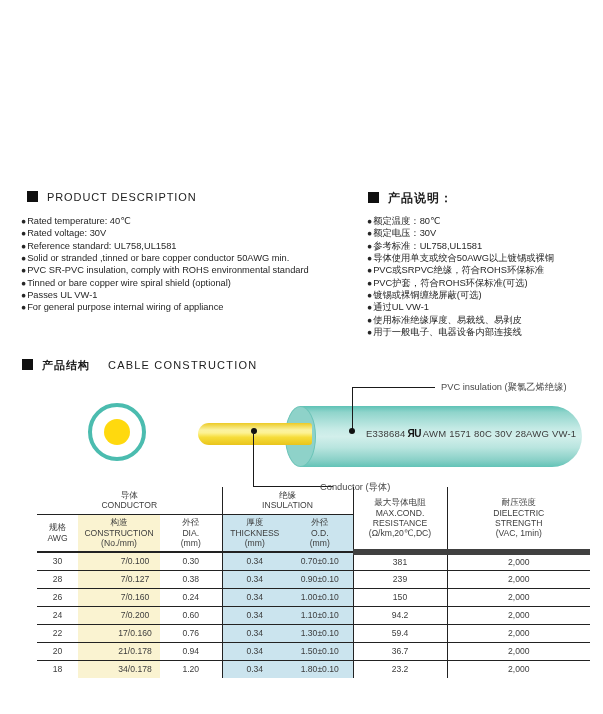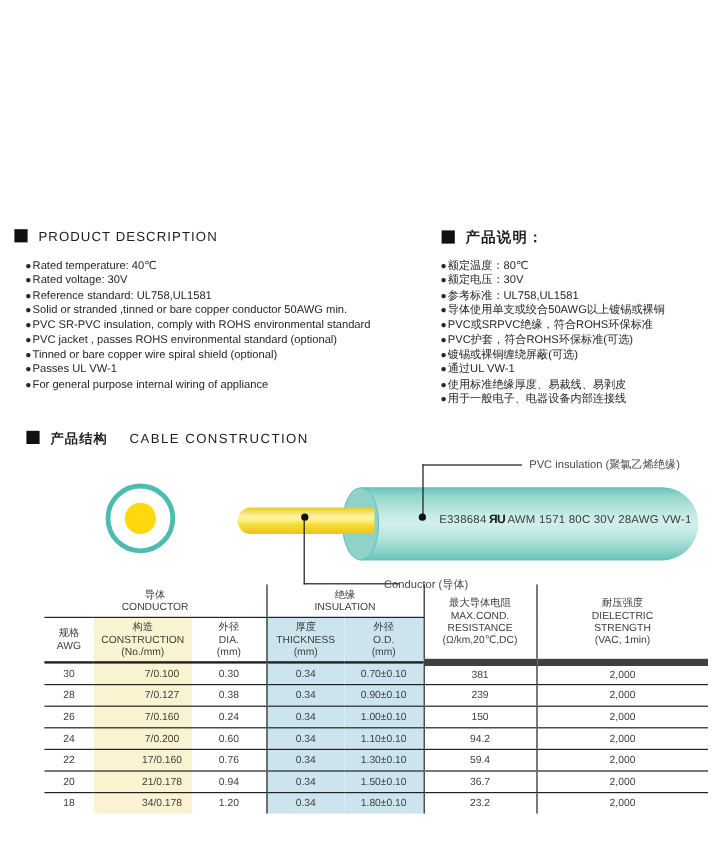--- a/index.html
+++ b/index.html
@@ -59,35 +59,34 @@
   .bg-b { background:var(--table-blue,#cbe4ee);margin-top:34px; }
   tbody td:nth-child(2) { background:var(--table-yellow,#faf3d1);padding-left:32px; }
   tbody td:nth-child(4), tbody td:nth-child(5) { background:var(--table-blue,#cbe4ee); }
   tbody td:nth-child(4), tbody td:nth-child(6), tbody td:nth-child(7) { border-left:1.5px solid #222; }
 </style>
 </head>
 <body>
 
 <div class="page">
 
-  <div class="sec-header" style="left:12px; top:191px;text-align:right;">
+  <div class="sec-header" style="left:27px; top:191px;text-align:right;">
     <span class="sec-marker"></span><span>PRODUCT DESCRIPTION</span>
   </div>
 
   <div class="sec-header" style="left:368px; top:190px;">
     <span class="sec-marker"></span><span class="zh-bold" style="font-size:12px;">产品说明：</span>
   </div>
 
   <ul class="bullet-list" style="left:21px; top:215px;">
       <li>Rated temperature: 40℃</li>
       <li>Rated voltage: 30V</li>
       <li>Reference standard: UL758,UL1581</li>
       <li>Solid or stranded ,tinned or bare copper conductor 50AWG min.</li>
       <li>PVC SR-PVC insulation, comply with ROHS environmental standard</li>
-      <li>PVC jacket , passes ROHS environmental standard (optional)</li>
       <li>Tinned or bare copper wire spiral shield (optional)</li>
       <li>Passes UL VW-1</li>
       <li>For general purpose internal wiring of appliance</li>
     </ul>
 
   <ul class="bullet-list" style="left:367px; top:215px;">
       <li>额定温度：80℃</li>
       <li>额定电压：30V</li>
       <li>参考标准：UL758,UL1581</li>
       <li>导体使用单支或绞合50AWG以上镀锡或裸铜</li>

